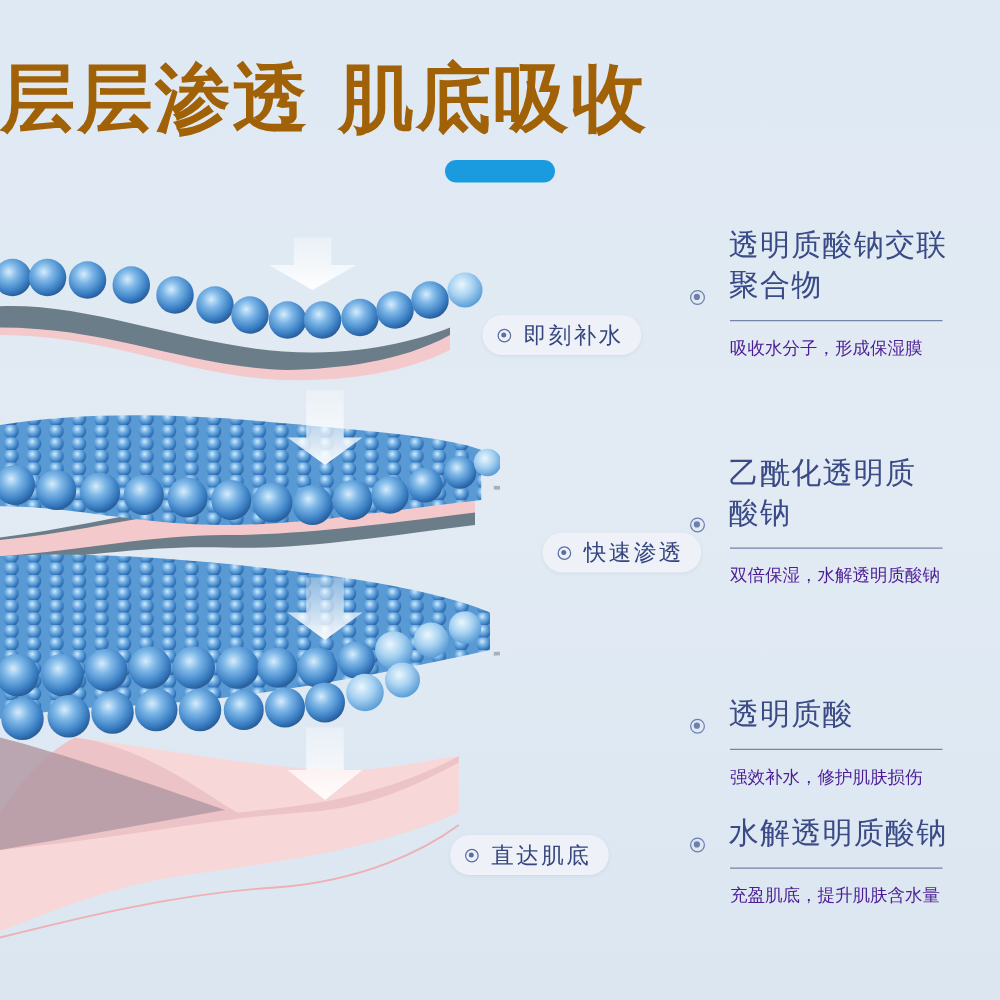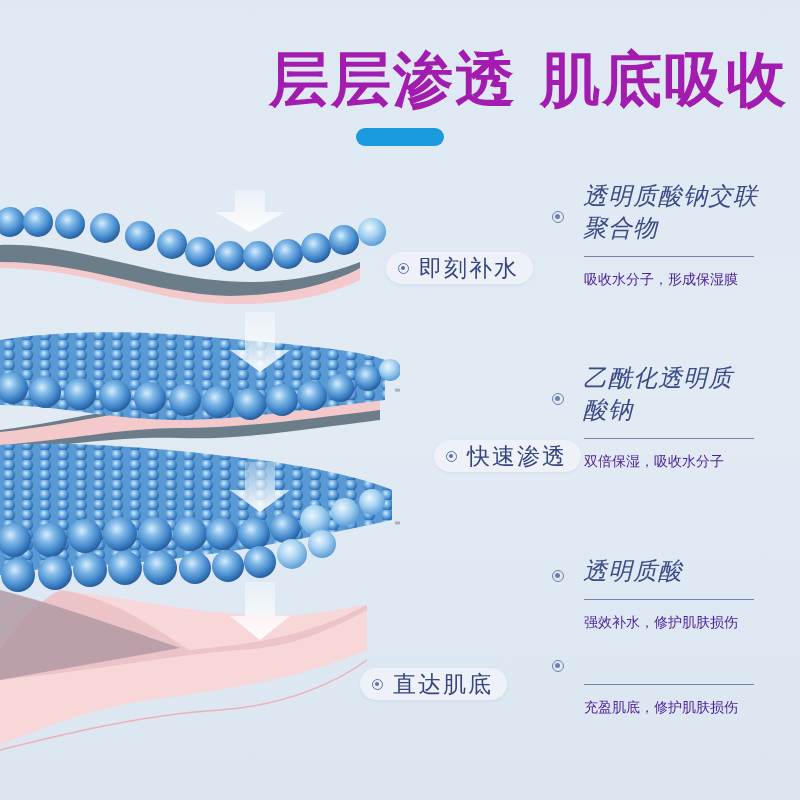--- a/index.html
+++ b/index.html
@@ -2,31 +2,31 @@
 <html><head>
   <meta charset="utf-8">
   <style>
     html, body { margin: 0; padding: 0; }
     body {
       width: 800px; height: 800px; overflow: hidden; position: relative;
       background: linear-gradient(180deg, #dfe9f3 0%, #e2ebf4 50%, #dbe6f1 100%);
       font-family: "DejaVu Sans", "Liberation Sans", sans-serif;
     }
     .title {
-      position: absolute; left: 0; top: 44px; width: 788px; text-align: right;
-      font-size: 60px; font-weight: bold; color: #a21caf; letter-spacing: 2px;
+      position: absolute; left: 0; top: 44px; width: 788px; text-align: left;
+      font-size: 60px; font-weight: bold; color: #a16207; letter-spacing: 2px;
       line-height: 70px;
     }
     .title-bar {
       position: absolute; left: 356px; top: 128px; width: 88px; height: 18px;
       border-radius: 9px; background: #1a9be0;
     }
     
     .ingredient { position: absolute; left: 552px; width: 230px; }
-    .ing-head { display: flex; align-items: center; font-style: italic; }
+    .ing-head { display: flex; align-items: flex-end; }
     .ring {
       width: 12px; height: 12px; border: 1.5px solid #6f7fad; border-radius: 50%;
       position: relative; flex: none; margin-top: 10px; margin-right: 19px; box-sizing: border-box;
     }
     .ring::after {
       content: ""; position: absolute; left: 2px; top: 2px; width: 5px; height: 5px;
       border-radius: 50%; background: #6f7fad;
     }
     .ing-name {
       font-size: 24px; color: #3a4a86; line-height: 32px; width: 190px;
@@ -45,21 +45,21 @@
       box-shadow: 0 1px 3px rgba(120,140,170,0.15);
     }
     .pill .dot {
       width: 11px; height: 11px; border: 1.5px solid #5c6ea3; border-radius: 50%;
       position: relative; margin-right: 10px; box-sizing: border-box;
     }
     .pill .dot::after {
       content: ""; position: absolute; left: 2px; top: 2px; width: 4px; height: 4px;
       border-radius: 50%; background: #5c6ea3;
     }
-    .pill span.lbl { font-size: 23px; color: #34457f; letter-spacing: 2px; }
+    .pill span.lbl { font-size: 18px; color: #34457f; letter-spacing: 2px; }
     
     .illus { position: absolute; left: 0; top: 150px; width: 400px; height: 650px; }
   </style>
 </head>
 <body>
 
 <div class="title">层层渗透 肌底吸收</div>
 <div class="title-bar"></div>
 
 <svg class="illus" viewBox="0 150 400 650" width="400" height="650">
@@ -157,21 +157,21 @@
   <path d="M0,750 C60,735 140,715 220,710 C290,705 340,680 367,660" stroke="#eeb0b5" stroke-width="1.5" fill="none"></path>
   <path d="M245,582 L275,582 L275,616 L290,616 L260,640 L230,616 L245,616 Z" fill="url(#arrowG)"></path>
 
   <path d="M395,390 C410,390 412,395 412,410 L412,440 C412,452 415,455 420,457 C415,459 412,462 412,474 L412,505 C412,518 410,523 395,523" stroke="#a9b0ba" stroke-width="3" fill="none"></path>
 </svg>
 
 <div class="pill" style="left:386px; top:252px;">
   <div class="dot"></div>
   <span class="lbl">即刻补水</span>
 </div>
-<div class="pill" style="left:434px; top:440px;">
+<div class="pill" style="left:434px; top:426px;">
   <div class="dot"></div>
   <span class="lbl">快速渗透</span>
 </div>
 <div class="pill" style="left:360px; top:668px;">
   <div class="dot"></div>
   <span class="lbl">直达肌底</span>
 </div>
 
 <div class="ingredient" style="top:180px;">
   <div class="ing-head">
@@ -181,31 +181,32 @@
   <div class="ing-rule"></div>
   <div class="ing-desc">吸收水分子，形成保湿膜</div>
 </div>
 
 <div class="ingredient" style="top:362px;">
   <div class="ing-head">
     <div class="ring"></div>
     <div class="ing-name" style="width:170px;">乙酰化透明质酸钠</div>
   </div>
   <div class="ing-rule"></div>
-  <div class="ing-desc">双倍保湿，吸收水分子</div>
+  <div class="ing-desc">双倍保湿，水解透明质酸钠</div>
 </div>
 
 <div class="ingredient" style="top:512px;margin-top:43px;">
   <div class="ing-head">
     <div class="ring"></div>
     <div class="ing-name">透明质酸</div>
   </div>
   <div class="ing-rule"></div>
   <div class="ing-desc">强效补水，修护肌肤损伤</div>
 </div>
 
 <div class="ingredient" style="top:650px;">
   <div class="ing-head">
     <div class="ring"></div>
-  </div>
-  <div class="ing-rule"></div>
-  <div class="ing-desc">充盈肌底，修护肌肤损伤</div>
+    <div class="ing-name">水解透明质酸钠</div>
+  </div>
+  <div class="ing-rule"></div>
+  <div class="ing-desc">充盈肌底，提升肌肤含水量</div>
 </div>
 
 </body></html>

